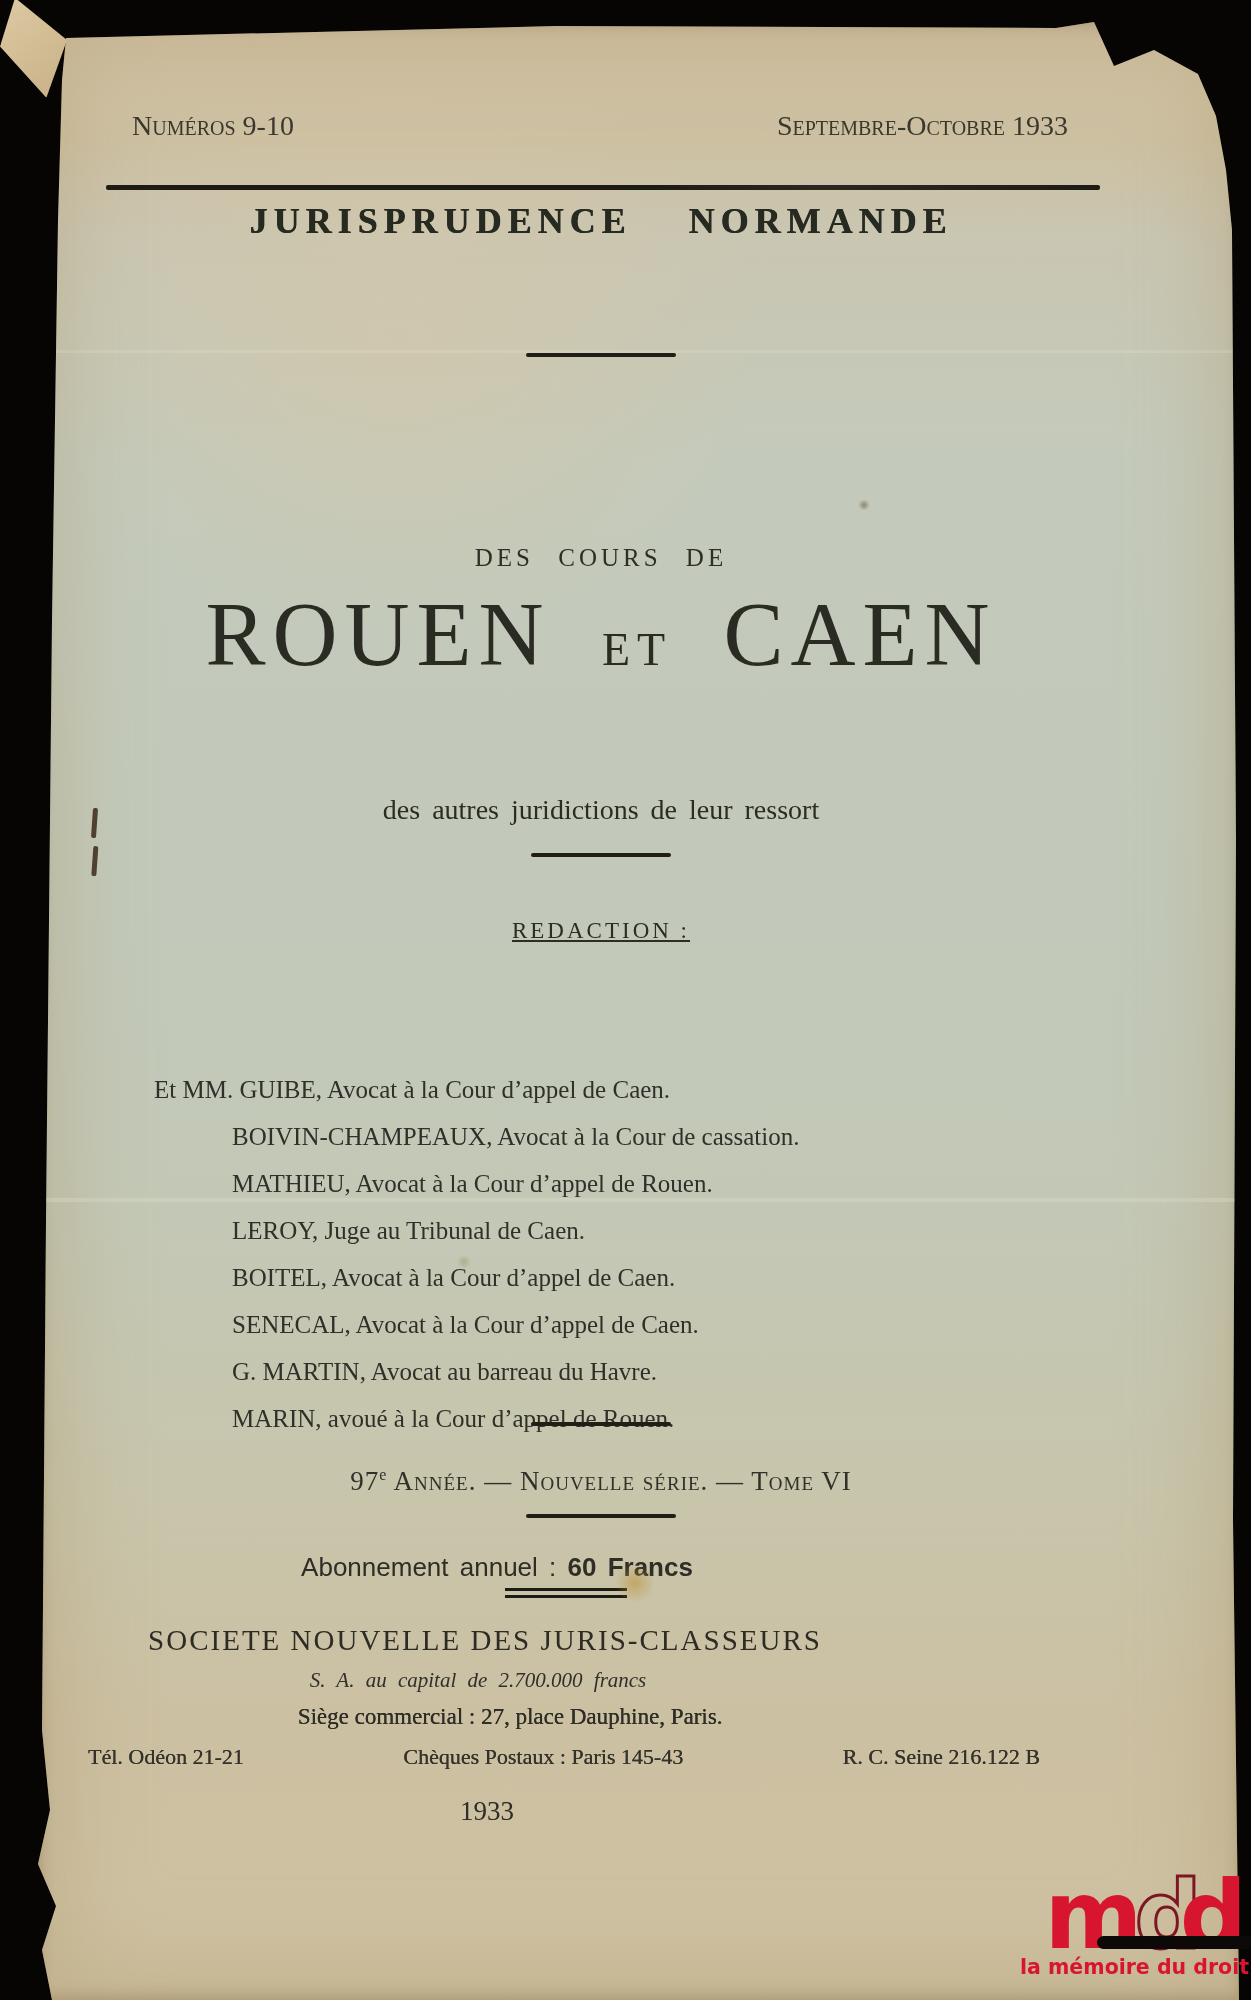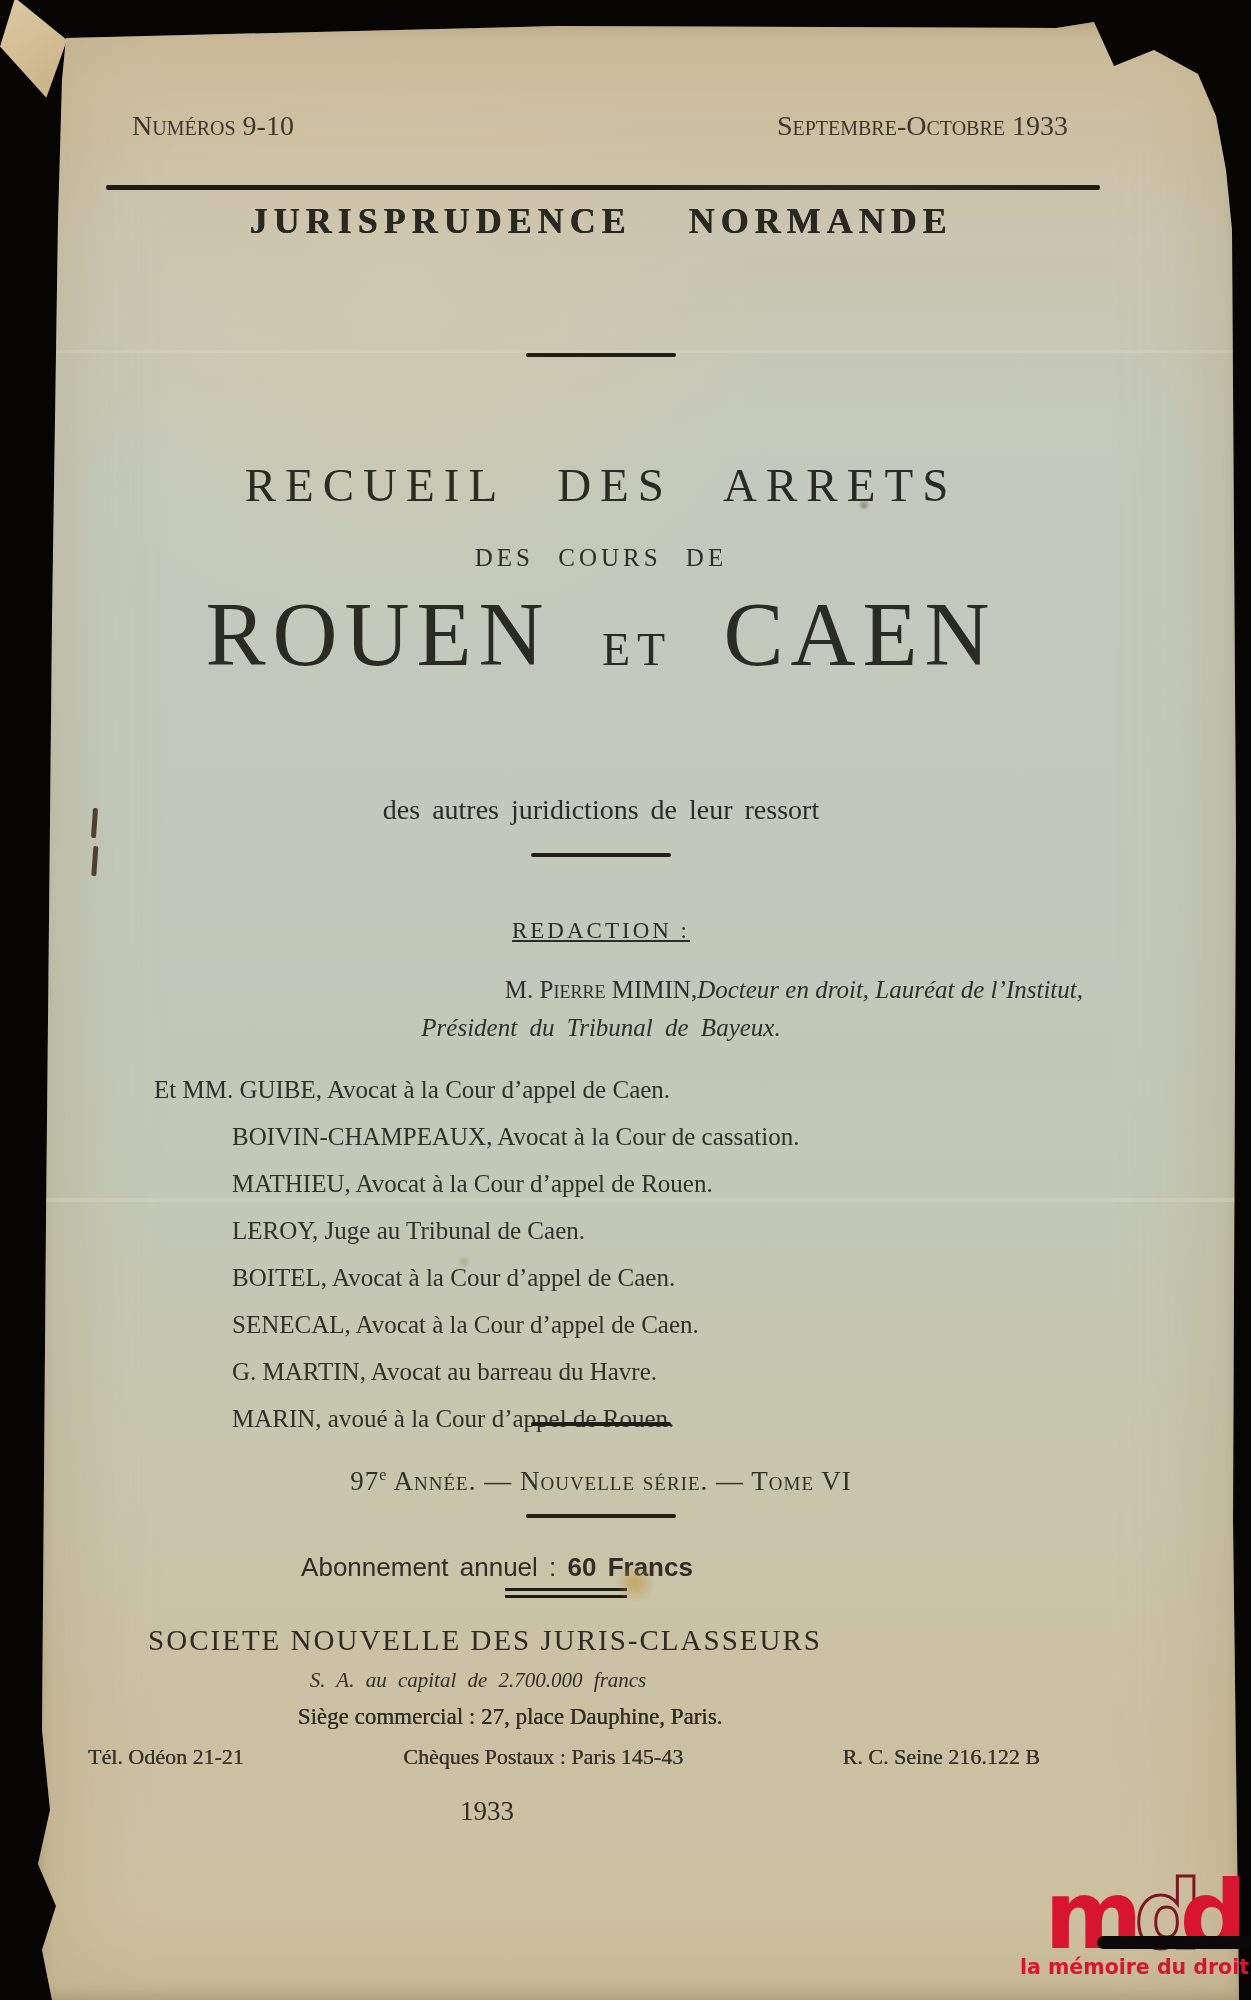--- a/index.html
+++ b/index.html
@@ -113,29 +113,26 @@
 
   <div class="header-row">
     <span class="sc">Numéros 9-10</span>
     <span class="sc">Septembre-Octobre 1933</span>
   </div>
   <div class="rule rule-top"></div>
 
   <div class="c masthead">JURISPRUDENCE NORMANDE</div>
   <div class="rule rule-a"></div>
 
-  <div class="c recueil">RECUEIL DES ARRETS</div>
   <div class="c des-cours">DES COURS DE</div>
   <div class="c cities"><span style="position:static">ROUEN</span> <span class="conj">ET</span> <span style="position:static">CAEN</span></div>
   <div class="c decisions2">des autres juridictions de leur ressort</div>
   <div class="rule rule-b"></div>
 
   <div class="c redaction-h">REDACTION :</div>
-  <div class="c chief1"><span class="sc">M. Pierre MIMIN,</span> <em>Docteur en droit, Lauréat de l’Institut,</em></div>
-  <div class="c chief2">Président du Tribunal de Bayeux.</div>
 
   <div class="editors">
     <div>Et MM. GUIBE, Avocat à la Cour d’appel de Caen.</div>
     <div>BOIVIN-CHAMPEAUX, Avocat à la Cour de cassation.</div>
     <div>MATHIEU, Avocat à la Cour d’appel de Rouen.</div>
     <div>LEROY, Juge au Tribunal de Caen.</div>
     <div>BOITEL, Avocat à la Cour d’appel de Caen.</div>
     <div>SENECAL, Avocat à la Cour d’appel de Caen.</div>
     <div>G. MARTIN, Avocat au barreau du Havre.</div>
     <div>MARIN, avoué à la Cour d’appel de Rouen.</div>

